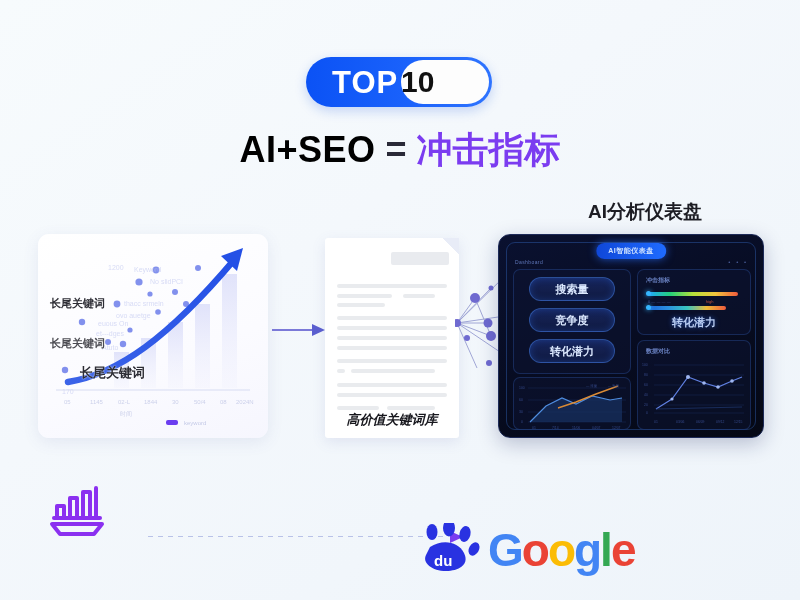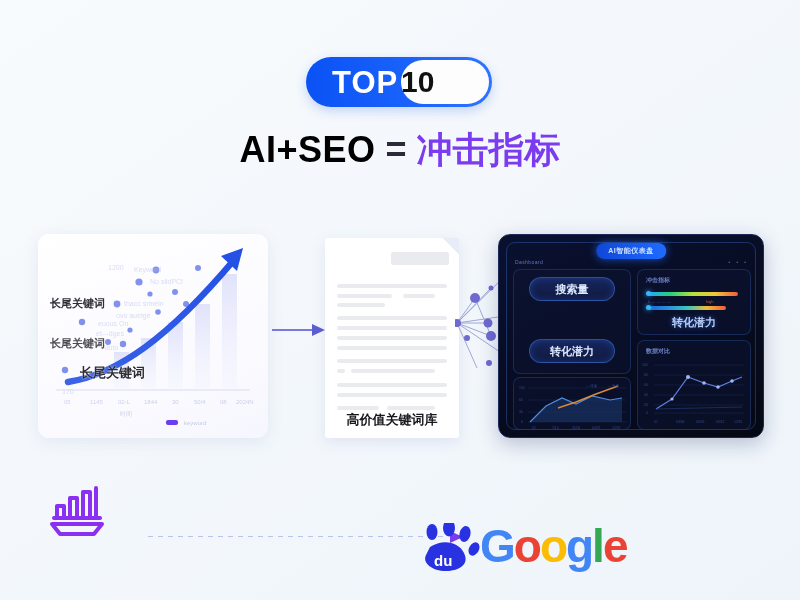--- a/index.html
+++ b/index.html
@@ -60,20 +60,21 @@
   #kw3{ left:42px; top:130px; font-size:13px; }
 
   
   .arrow-1{ position:absolute; left:272px; top:322px; }
 
   
   .doc{
     position:absolute; left:325px; top:238px; width:134px; height:200px;
     background:#ffffff; border-radius:3px;
     box-shadow:0 4px 14px rgba(90,100,170,.13);
+    font-style:italic;
   }
   .doc .corner{
     position:absolute; right:0; top:0; width:16px; height:16px;
     background:linear-gradient(225deg,#e8ecf7 50%, transparent 50%);
   }
   .doc .hdr{
     position:absolute; right:10px; top:14px; width:58px; height:13px;
     background:#e9ebef; border-radius:2px;
   }
   .doc .ln{ position:absolute; left:12px; height:4px; background:#e9ebee; border-radius:2px;}
@@ -141,41 +142,42 @@
   .bottom-title{
     position:absolute; left:0; right:0; top:478px; text-align:center;
     font-size:26px; font-weight:bold; color:#15151c; white-space:nowrap;
   }
   .dash-line{
     position:absolute; left:148px; top:536px; width:300px; height:1px;
     background:repeating-linear-gradient(90deg,#b9c2e8 0 5px, transparent 5px 10px);
   }
   .dash-arrow{ position:absolute; left:450px; top:530px;}
 
-  .logos{ position:absolute; left:418px; top:523px; display:flex; align-items:flex-start; }
+  .logos{ position:absolute; left:418px; top:523px; display:flex; align-items:center; gap:8px;}
   .baidu-txt{ color:#e60012; font-size:38px; font-weight:bold; letter-spacing:-1px; line-height:1;}
   .google{ font-size:46px; font-weight:bold; line-height:1; letter-spacing:-2px; font-family:"Liberation Sans",sans-serif;}
   .g1{color:#4285f4;} .g2{color:#ea4335;} .g3{color:#fbbc05;} .g4{color:#4285f4;} .g5{color:#34a853;} .g6{color:#ea4335;}
 </style>
 </head>
 <body>
 
 <div class="stage">
 
   <div class="top-badge">
     <span class="tl">TOP</span>
     <span class="num-wrap">
       <span class="num">10</span>
     </span>
   </div>
 
   <div class="title">
     <span class="red">AI+SEO</span><span class="eq">=</span><span class="pur">冲击指标</span>
   </div>
 
+  <div class="sec-h" id="sec-right">AI分析仪表盘</div>
 
   <div class="chart-card">
     <svg width="230" height="204" viewBox="0 0 230 204">
       <defs>
         <linearGradient id="barg" x1="0" y1="0" x2="0" y2="1">
           <stop offset="0%" stop-color="#c9cdf6" stop-opacity=".55"></stop>
           <stop offset="100%" stop-color="#e6e8fb" stop-opacity=".15"></stop>
         </linearGradient>
         <linearGradient id="arrg" x1="0" y1="1" x2="1" y2="0">
           <stop offset="0%" stop-color="#3b63e8"></stop>
@@ -295,20 +297,21 @@
   </div>
 
   <div class="dash">
     <div class="inner-frame"></div>
     <div class="dash-badge">AI智能仪表盘</div>
     <div class="dash-sub">Dashboard</div>
     <div class="dash-dots">• • •</div>
 
     <div class="panel" id="p-left">
       <div class="pill" id="pill1">搜索量</div>
+      <div class="pill" id="pill2">竞争度</div>
       <div class="pill" id="pill3">转化潜力</div>
     </div>
 
     <div class="panel" id="p-chartL">
       <svg width="118" height="53" viewBox="0 0 118 53">
         <g stroke="#1b2a5a" stroke-width=".5">
           <line x1="14" y1="10" x2="112" y2="10"></line>
             <line x1="14" y1="22" x2="112" y2="22"></line>
           <line x1="14" y1="34" x2="112" y2="34"></line>
             <line x1="14" y1="44" x2="112" y2="44"></line>

